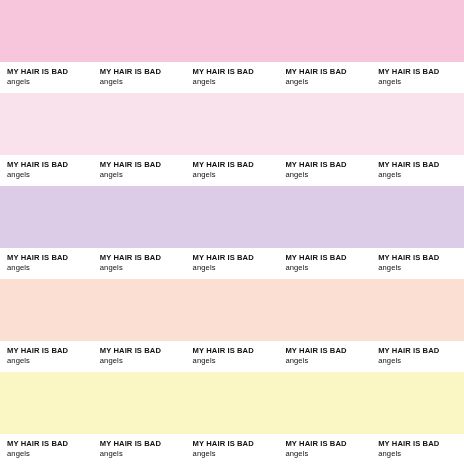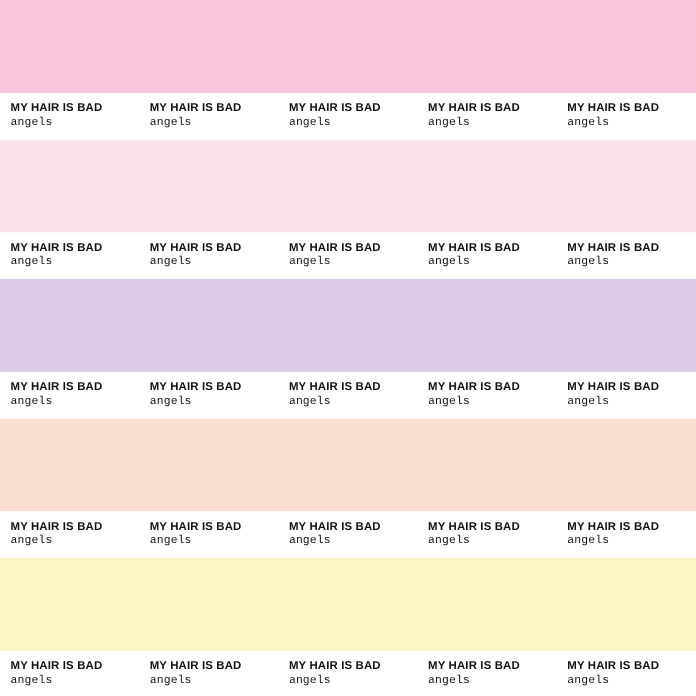--- a/index.html
+++ b/index.html
@@ -60,21 +60,21 @@
     font-family: "Liberation Sans", sans-serif;
     font-size: 7.6px;
     font-weight: bold;
     letter-spacing: 0.1px;
     color: #111111;
     line-height: 10px;
   }
 
   .caption-sub {
     display: block;
-    font-family: Liberation Mono, monospace;
+    font-family: Liberation Sans, sans-serif;
     font-size: 7.6px;
     font-weight: normal;
     letter-spacing: 0.1px;
     color: #111111;
     line-height: 10px;
   }
 </style>
 </head>
 <body>
 

